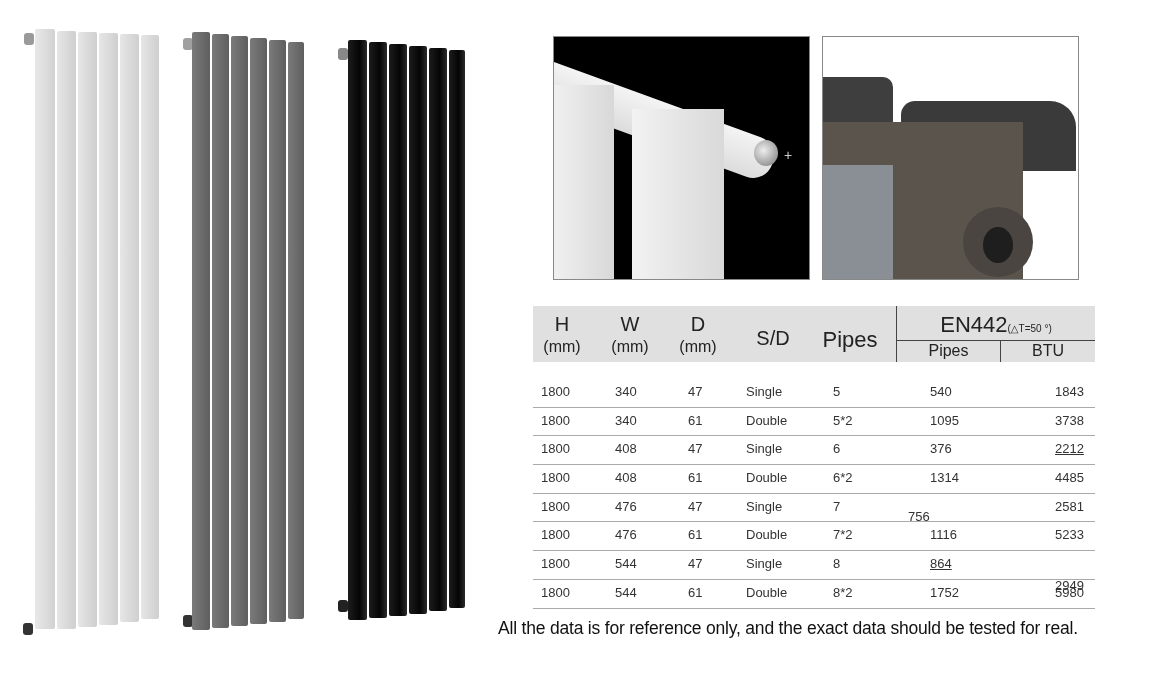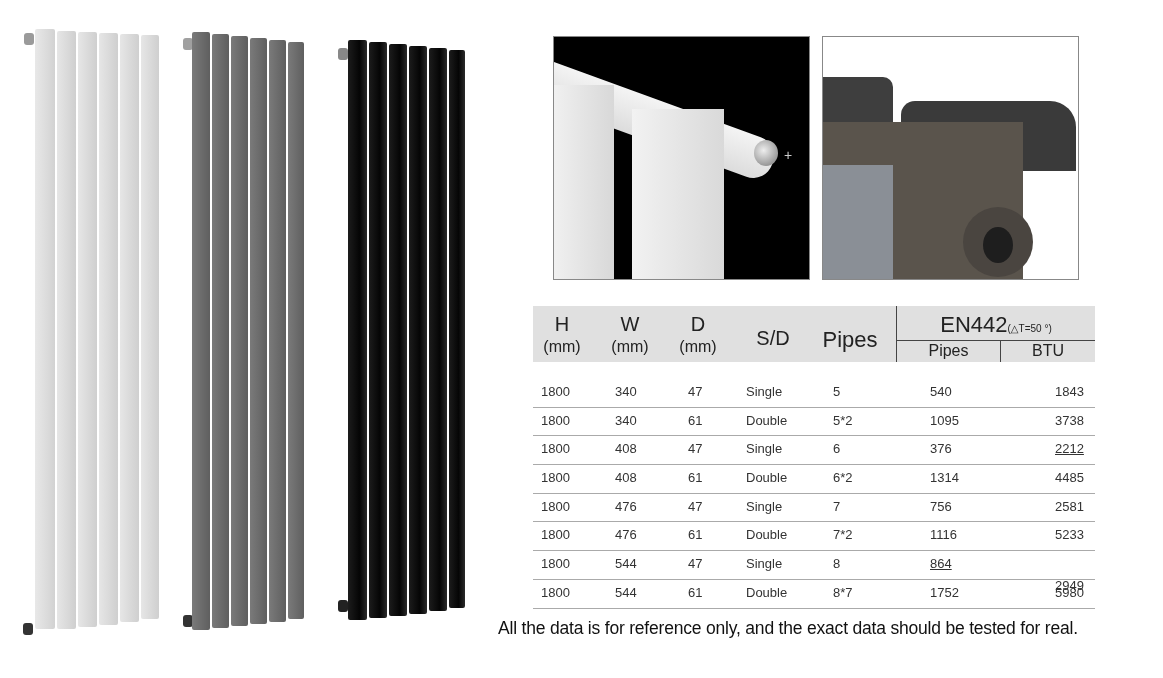--- a/index.html
+++ b/index.html
@@ -149,21 +149,21 @@
         <span class="cell" style="left: 300px;">6*2</span>
         <span class="cell" style="left: 397px;">1314</span>
         <span class="cell" style="left: 522px;">4485</span>
       </div>
       <div class="row">
         <span class="cell" style="left: 8px;">1800</span>
         <span class="cell" style="left: 82px;">476</span>
         <span class="cell" style="left: 155px;">47</span>
         <span class="cell" style="left: 213px;">Single</span>
         <span class="cell" style="left: 300px;">7</span>
-        <span class="cell" style="left: 397px;">756</span>
+        <span class="cell" style="left: 375px; margin-top: 10px;">756</span>
         <span class="cell" style="left: 522px;">2581</span>
       </div>
       <div class="row">
         <span class="cell" style="left: 8px;">1800</span>
         <span class="cell" style="left: 82px;">476</span>
         <span class="cell" style="left: 155px;">61</span>
         <span class="cell" style="left: 213px;">Double</span>
         <span class="cell" style="left: 300px;">7*2</span>
         <span class="cell" style="left: 397px;">1116</span>
         <span class="cell" style="left: 522px;">5233</span>
@@ -175,20 +175,20 @@
         <span class="cell" style="left: 213px;">Single</span>
         <span class="cell" style="left: 300px;">8</span>
         <span class="cell" style="left: 397px; text-decoration: underline;">864</span>
         <span class="cell" style="left: 522px; margin-top: 22px;">2949</span>
       </div>
       <div class="row">
         <span class="cell" style="left: 8px;">1800</span>
         <span class="cell" style="left: 82px;">544</span>
         <span class="cell" style="left: 155px;">61</span>
         <span class="cell" style="left: 213px;">Double</span>
-        <span class="cell" style="left: 300px;">8*7</span>
+        <span class="cell" style="left: 300px;">8*2</span>
         <span class="cell" style="left: 397px;">1752</span>
         <span class="cell" style="left: 522px;">5980</span>
       </div>
     </div>
 </div>
 
 <div class="note">All the data is for reference only, and the exact data should be tested for real.</div>
 
 </body></html>

